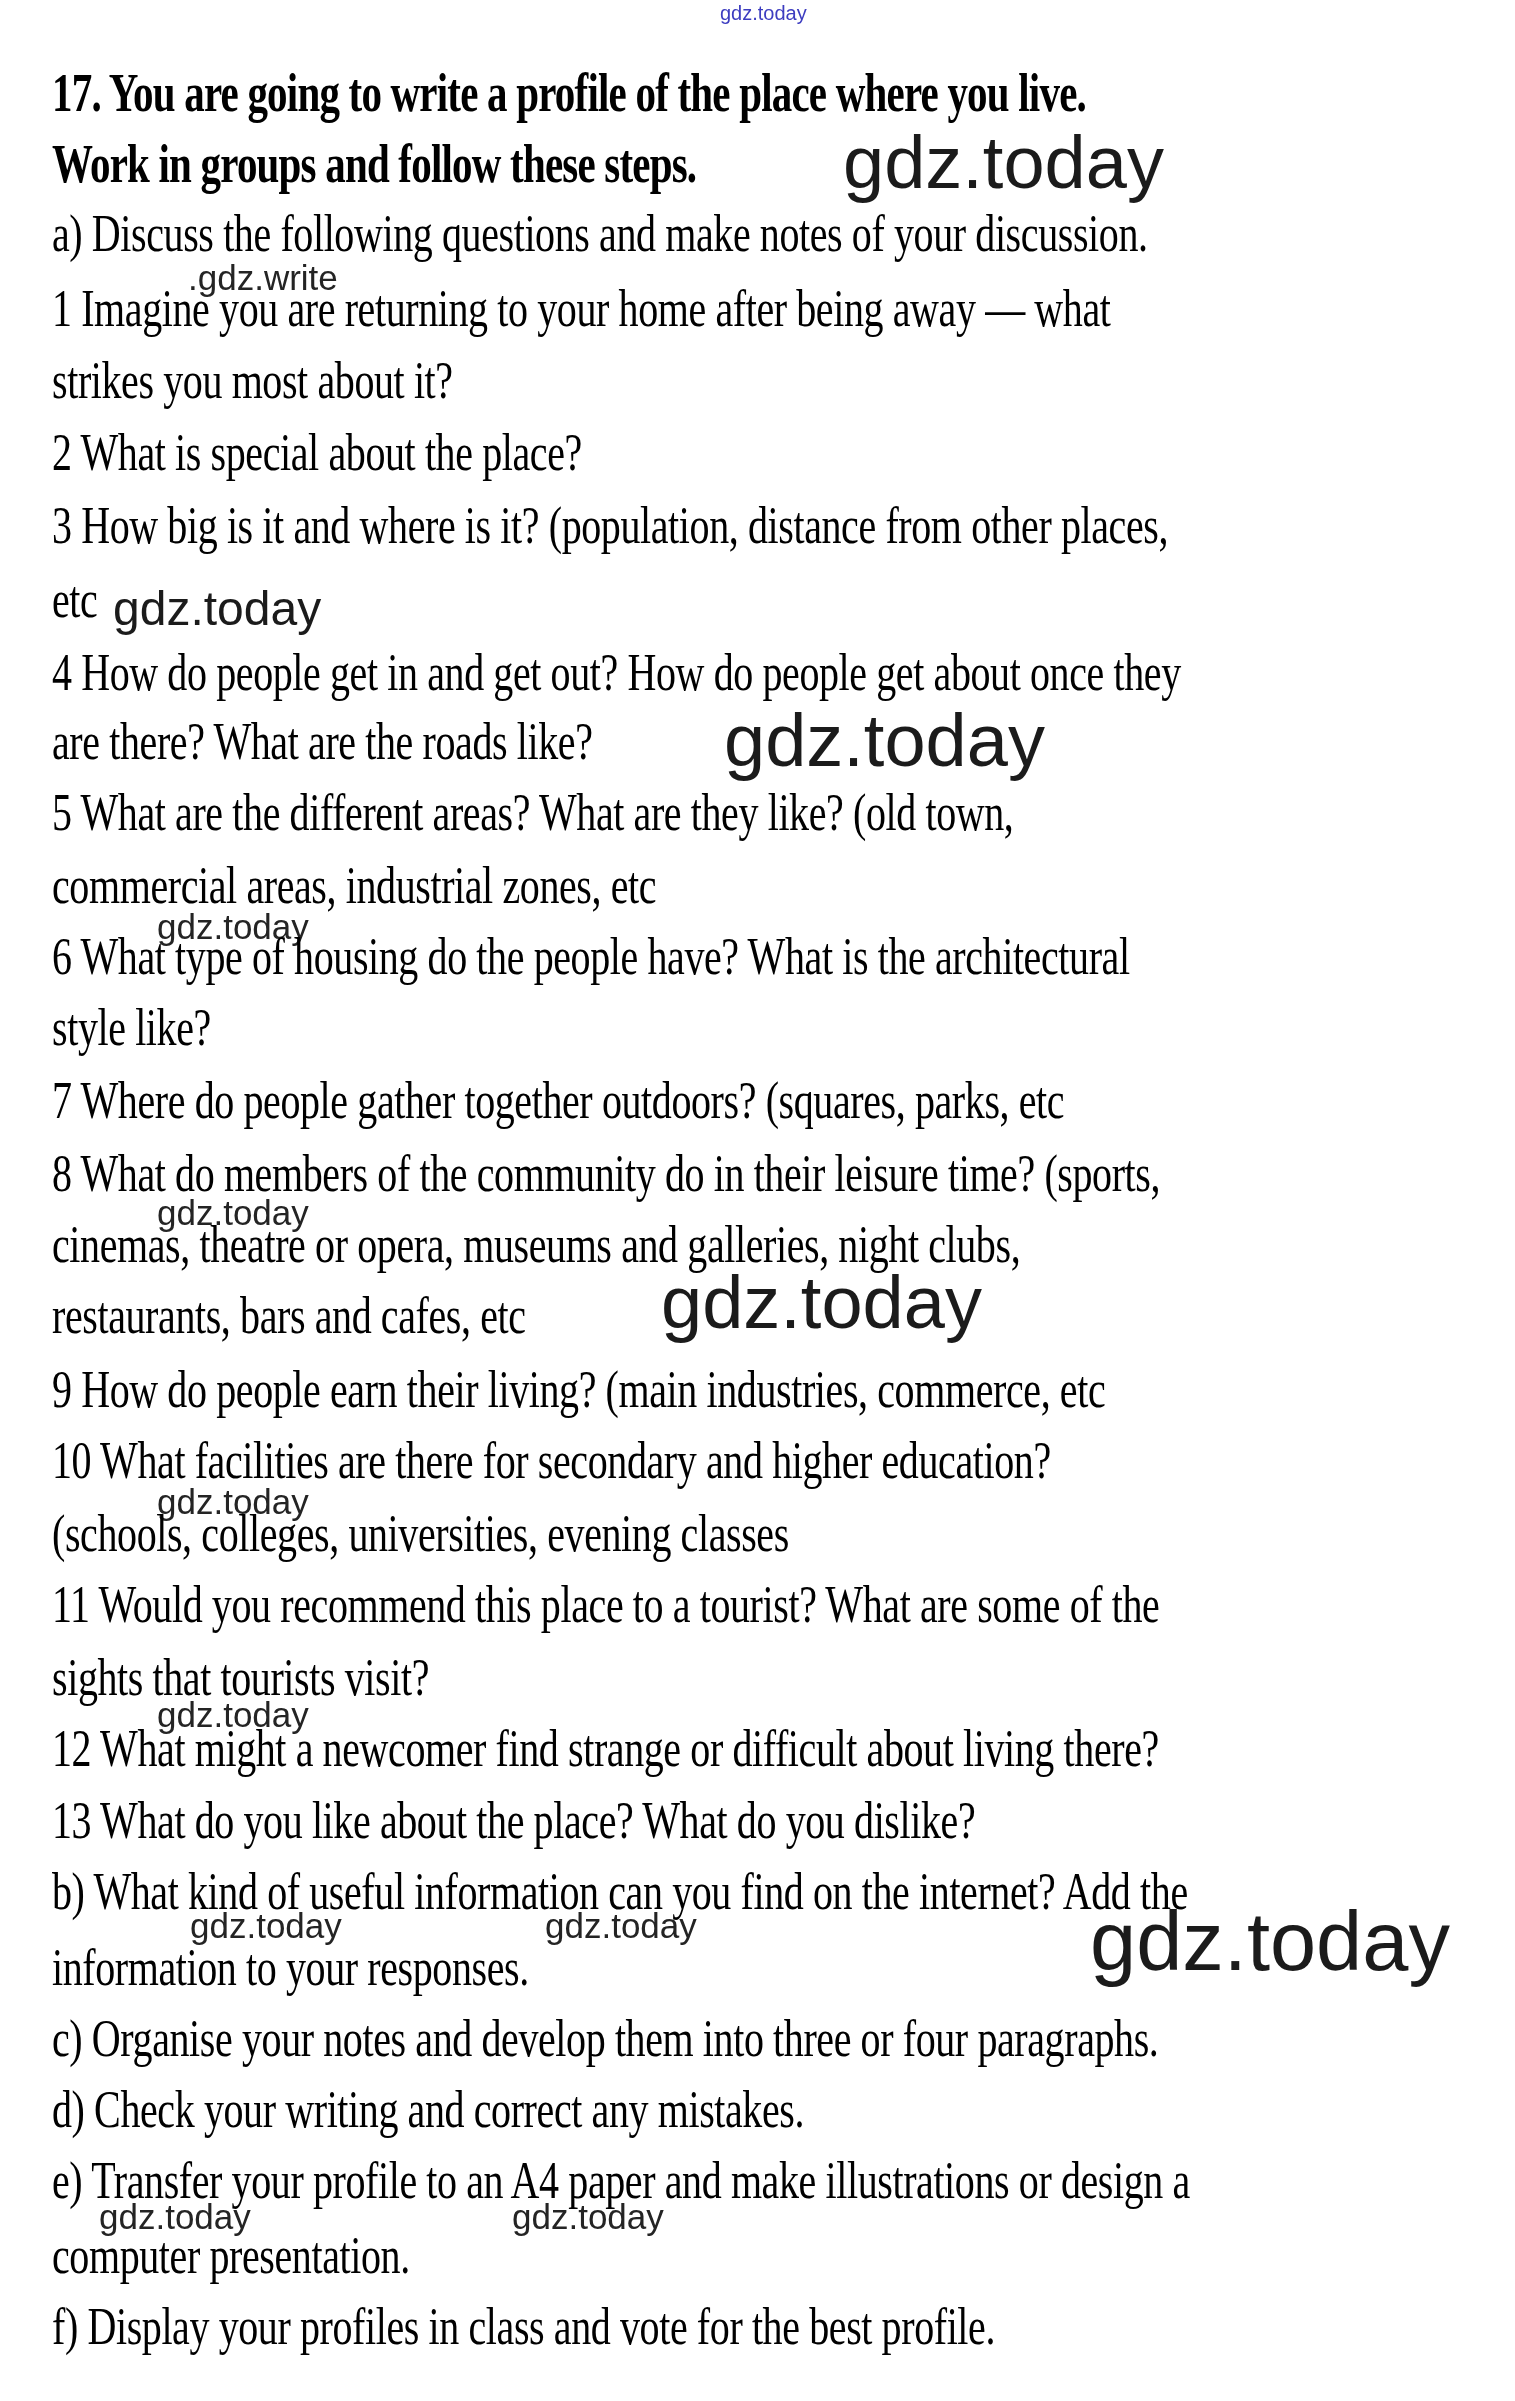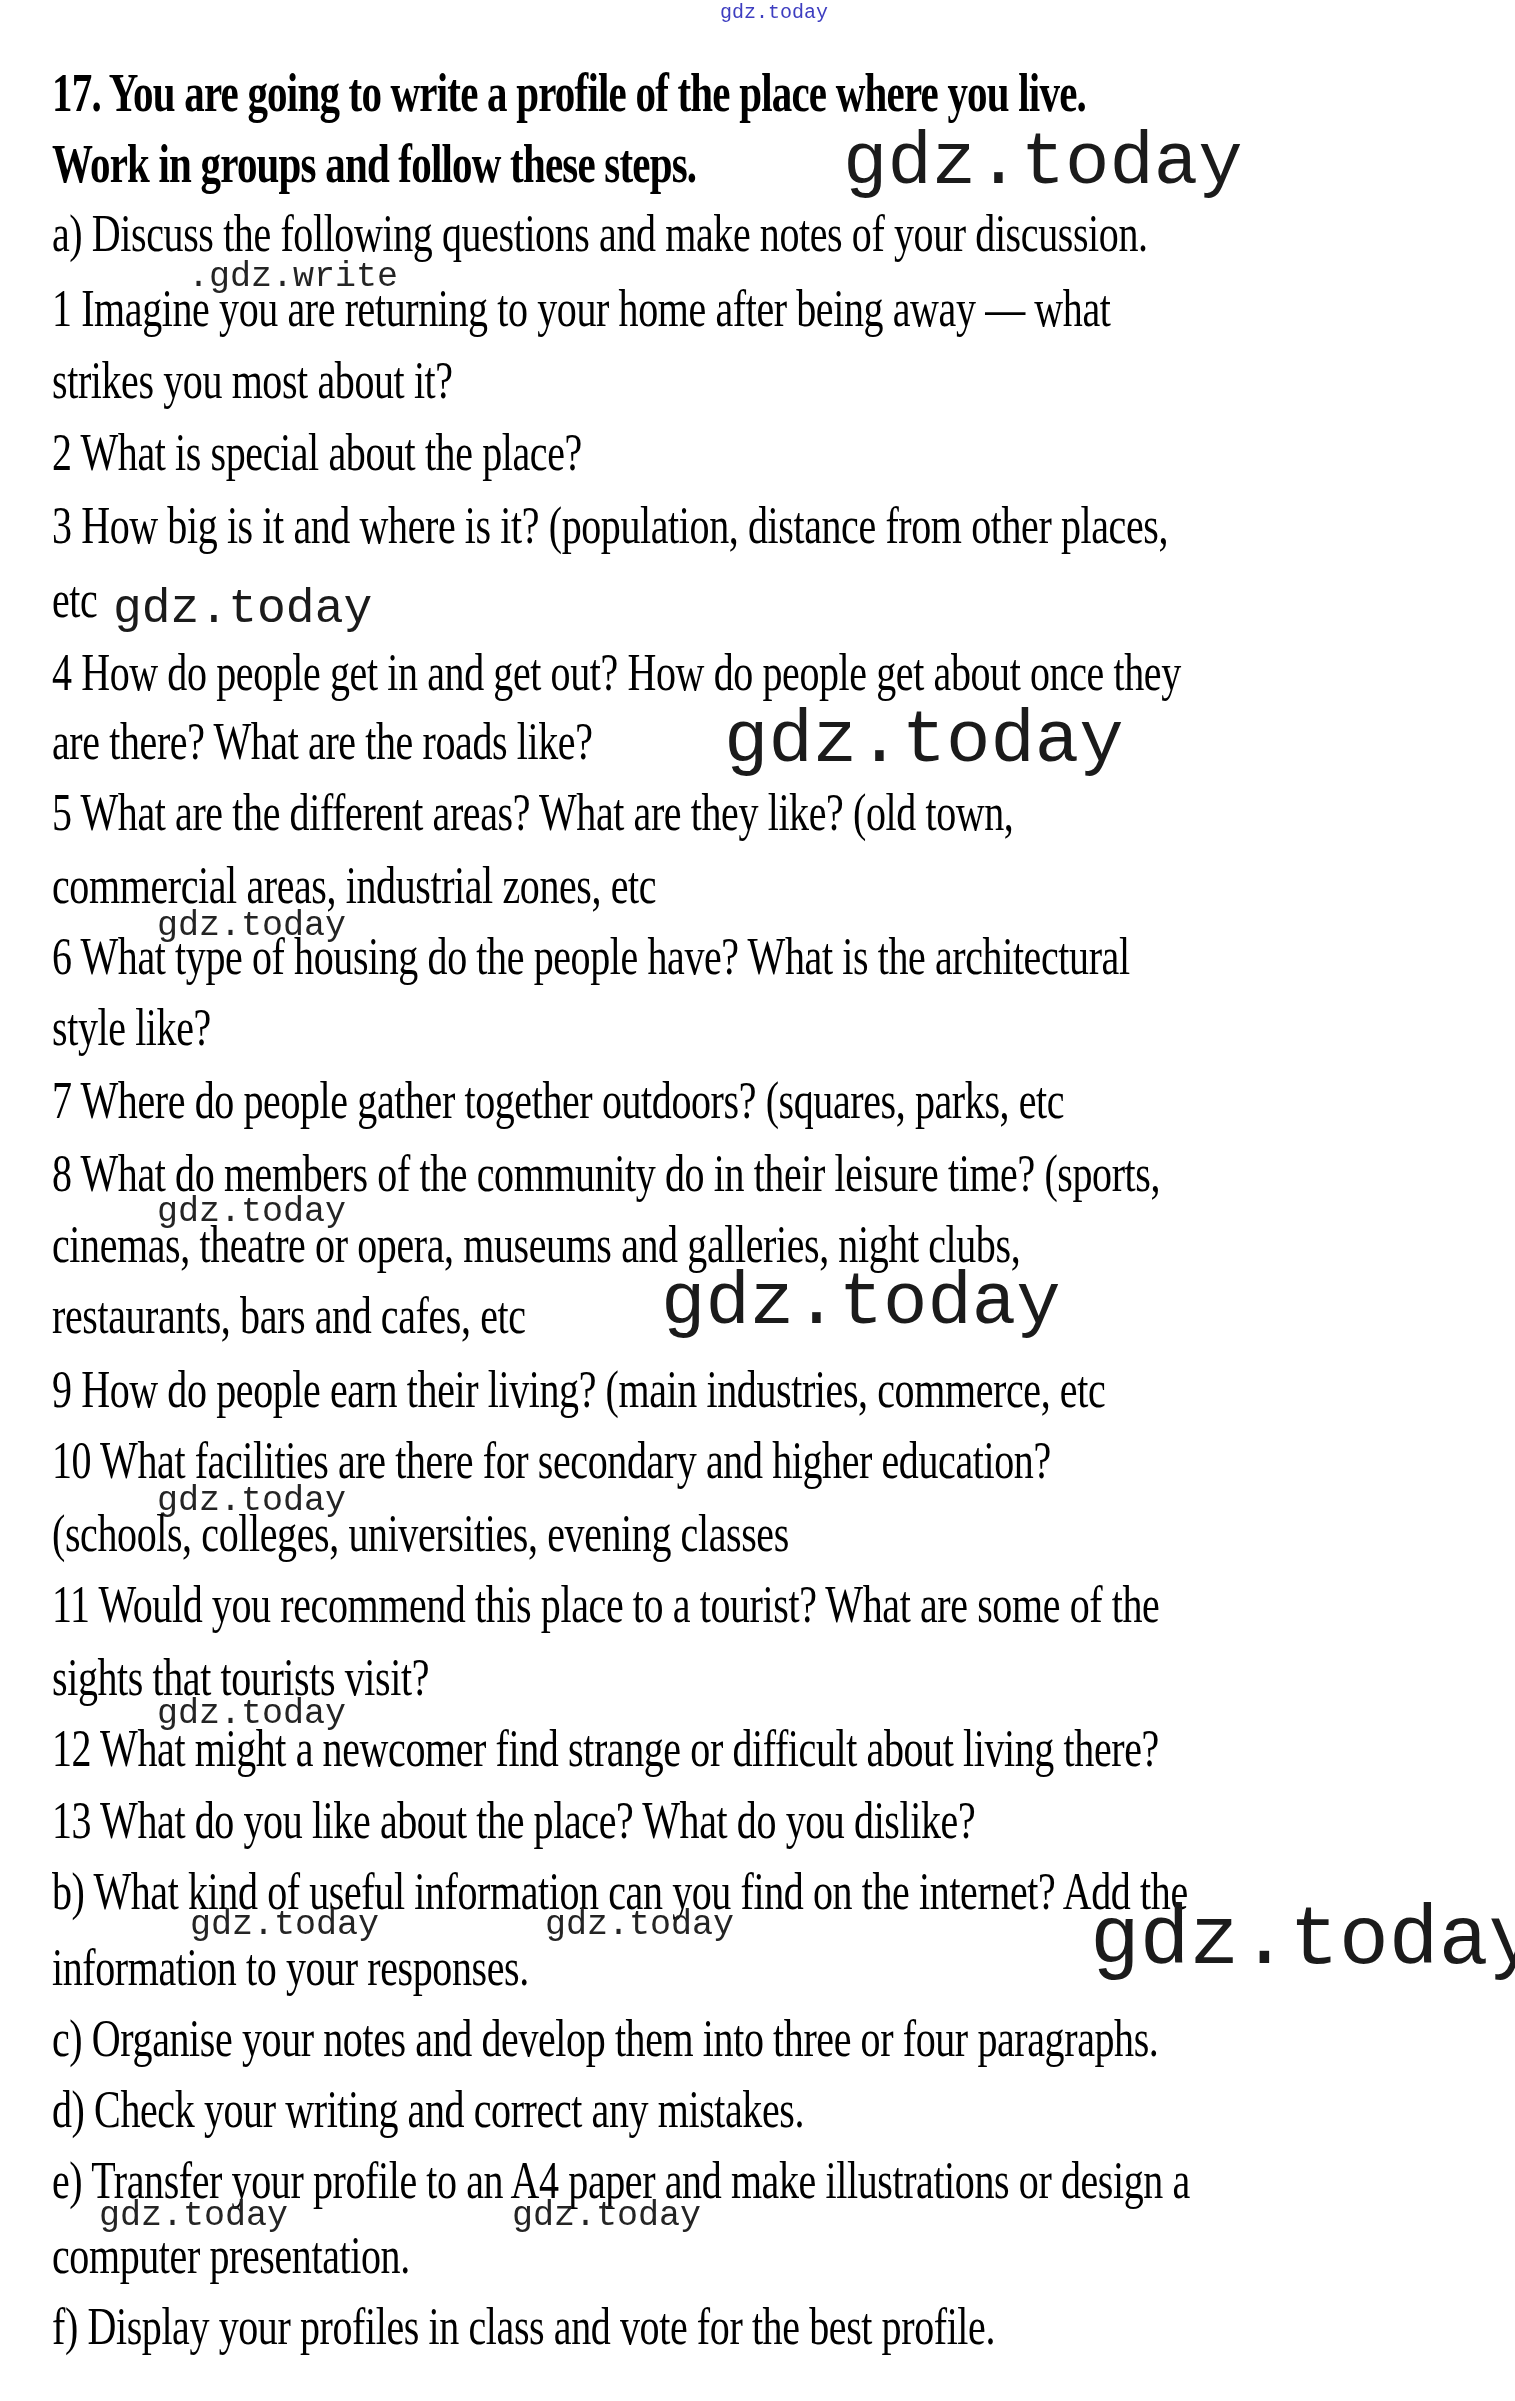--- a/index.html
+++ b/index.html
@@ -28,21 +28,21 @@
   }
   .line.h {
     font-weight: bold;
     font-size: 41px;
     letter-spacing: -0.8px;
     transform: scaleY(1.35);
   }
   .wm {
     position: absolute;
     white-space: nowrap;
-    font-family: Liberation Mono, monospace;
+    font-family: Liberation Sans, sans-serif;
     color: #1b1b1b;
     line-height: 1;
     text-align: center;
   }
   .wm-top   { font-size: 20px; color: #3d3dc0; }
   .wm-small { font-size: 35px; color: #242424; }
   .wm-med   { font-size: 48px; }
   .wm-big   { font-size: 74px; }
   .wm-huge  { font-size: 83px; }
 </style>

